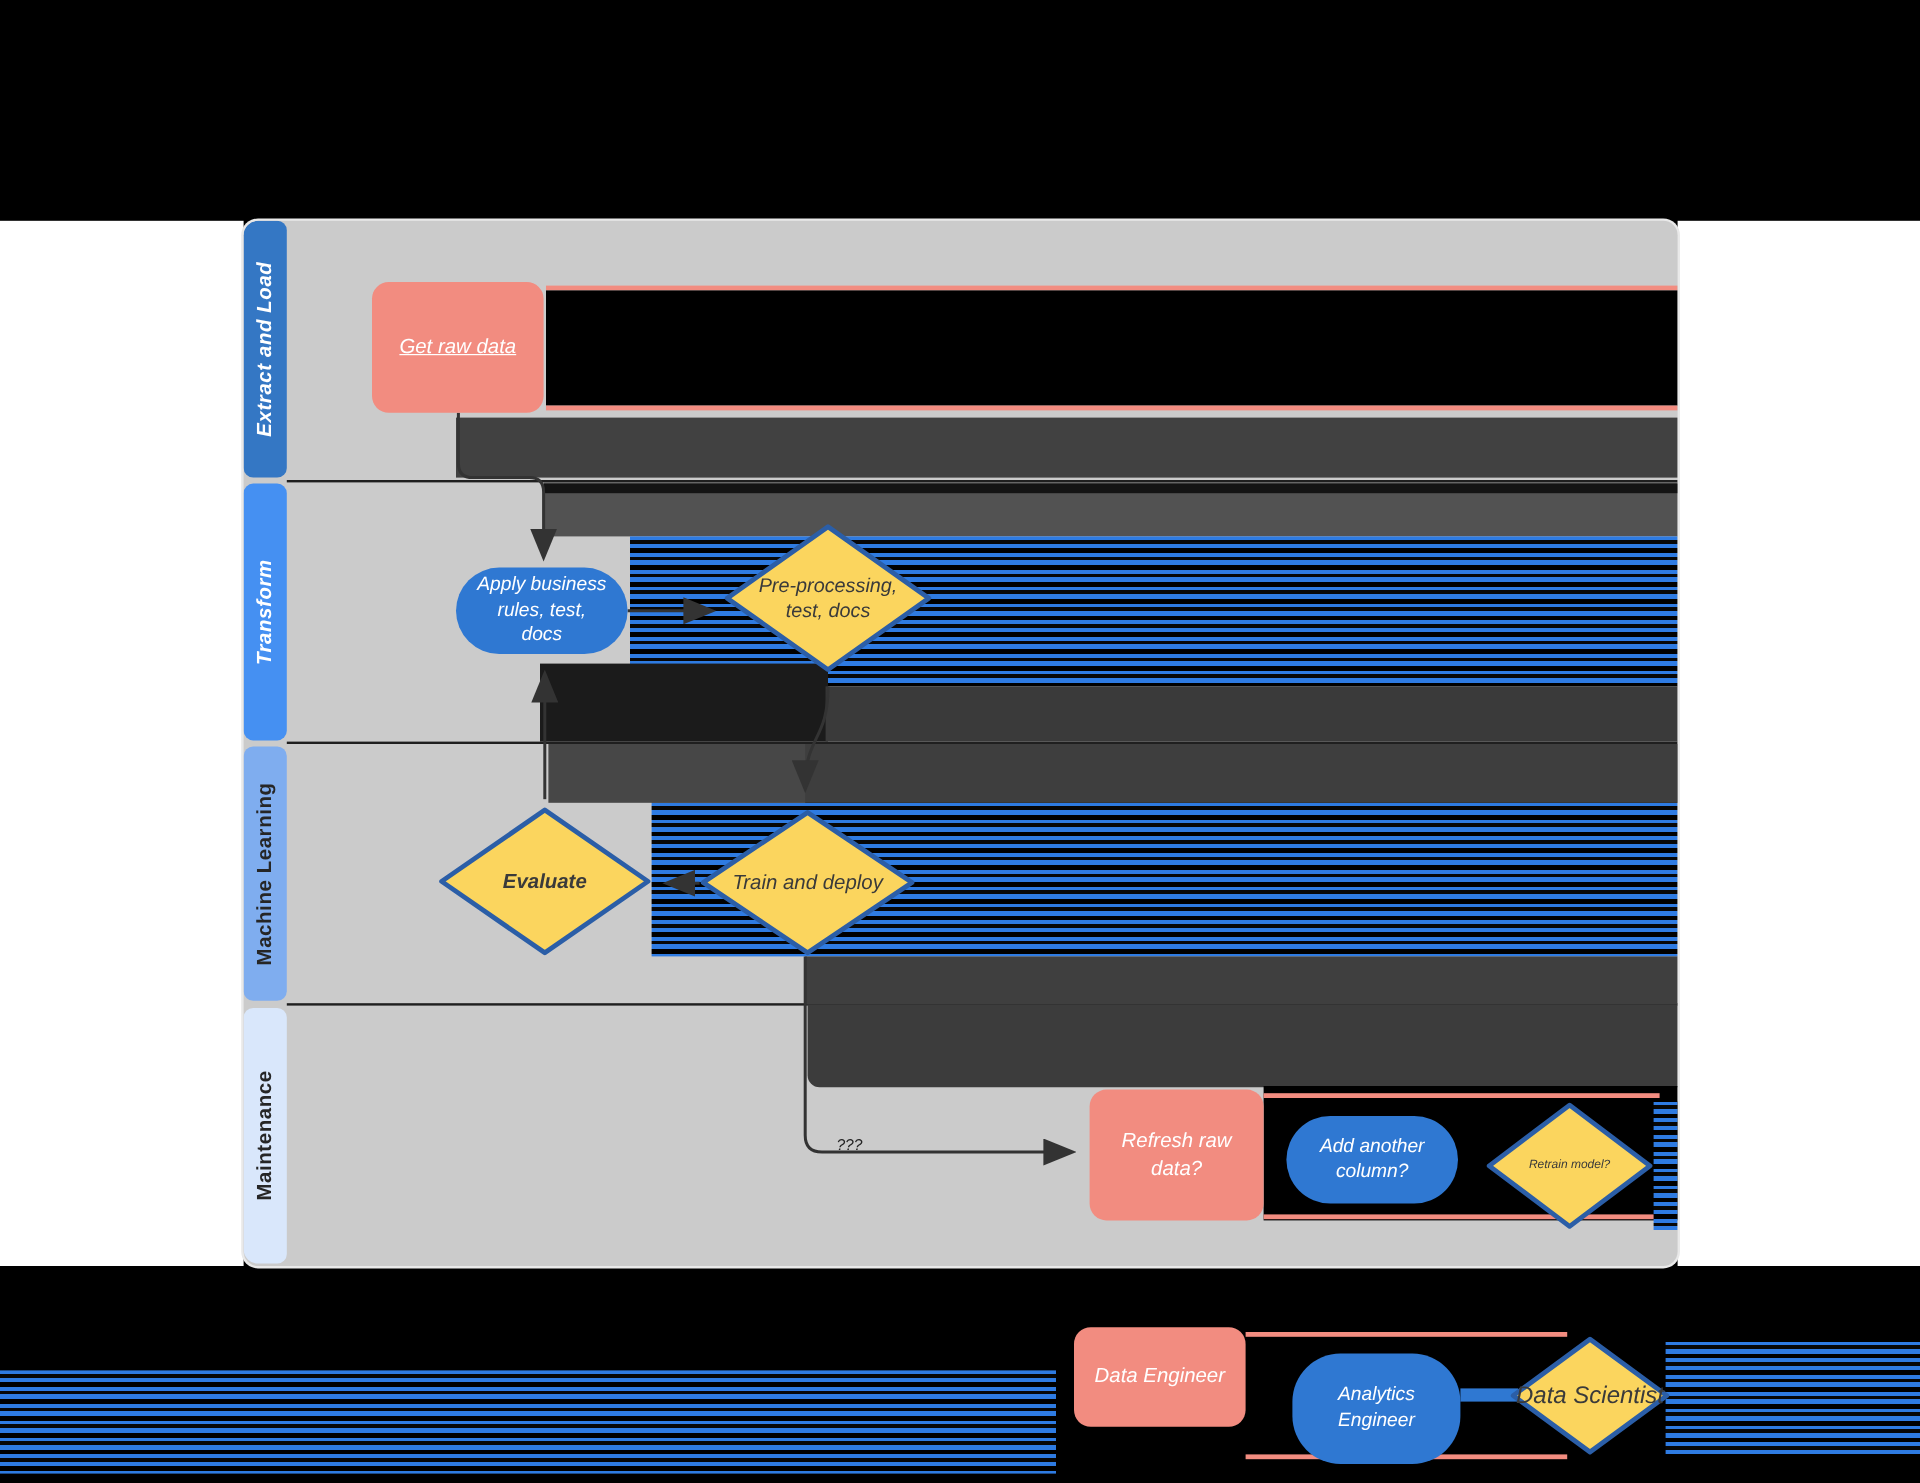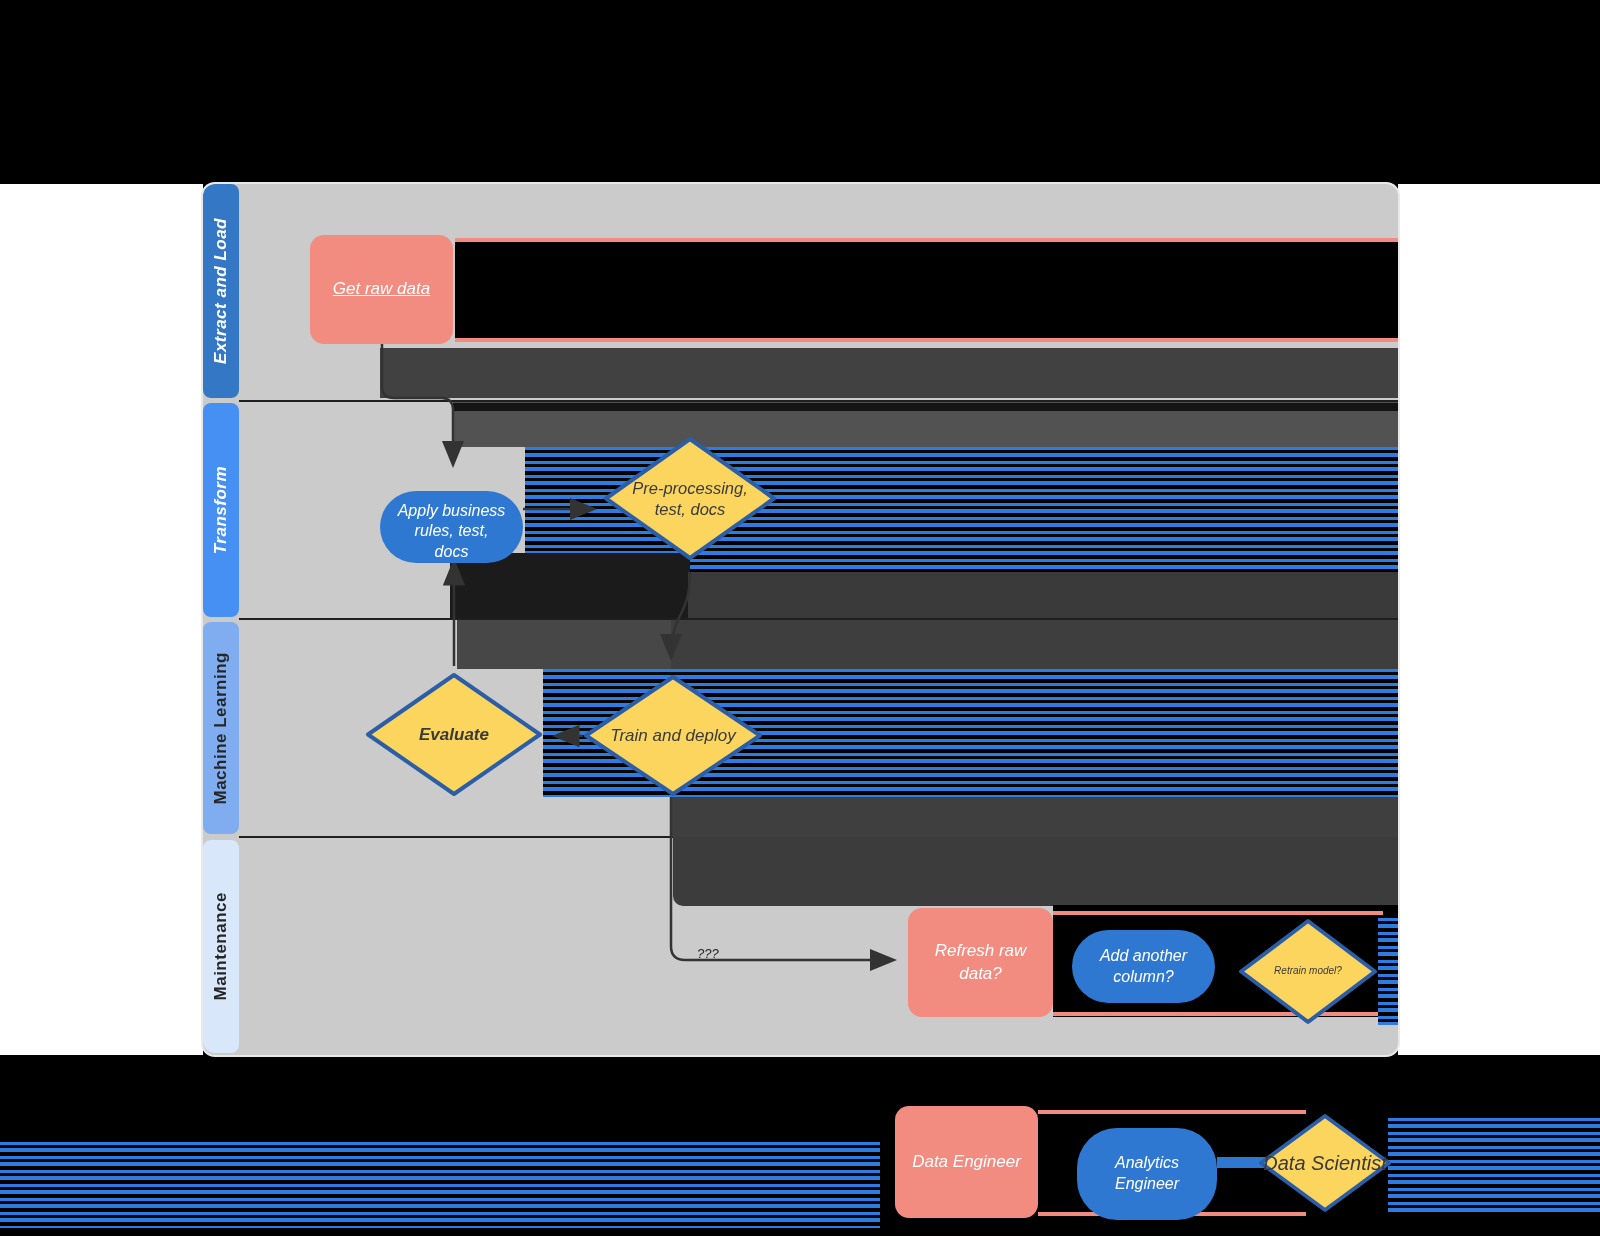--- a/index.html
+++ b/index.html
@@ -101,21 +101,21 @@
       <path d="M454,666 L454,563" marker-end="url(#ah)"></path>
       <path d="M671,797 L671,946 Q671,960 685,960 L892,960" marker-end="url(#ah)"></path>
     </g>
   </svg>
   <div class="abs conn-label" style="left:697px;top:946px;">???</div>
 
   <div class="abs node salmon" style="left:310px;top:235px;width:143px;height:109px;text-decoration:underline;">
     <span>Get raw data</span>
   </div>
 
-  <div class="abs node pill" style="left:380px;top:491px;width:143px;height:72px;align-items:flex-end;">
+  <div class="abs node pill" style="left:380px;top:473px;width:143px;height:72px;">
     <span>Apply business
 rules, test,
 docs</span>
   </div>
 
   <div class="abs diamond" style="left:603px;top:423px;width:174px;height:125px;margin-top:13px;">
     <svg width="174" height="125" viewBox="0 0 174 125">
       <polygon points="87,3 171,62.5 87,122 3,62.5" fill="#fbd55e" stroke="#2b5ea7" stroke-width="4" stroke-linejoin="round"></polygon>
     </svg>
     <span class="dlabel" style="font-size:16.5px;">Pre-processing,
@@ -146,21 +146,21 @@
 column?</span>
   </div>
 
   <div class="abs diamond" style="left:1238px;top:918px;width:140px;height:107px;">
     <svg width="140" height="107" viewBox="0 0 140 107">
       <polygon points="70,3 137,53.5 70,104 3,53.5" fill="#fbd55e" stroke="#2b5ea7" stroke-width="4" stroke-linejoin="round"></polygon>
     </svg>
     <span class="dlabel" style="font-size:10px;">Retrain model?</span>
   </div>
 
-  <div class="abs node salmon" style="left:895px;top:1106px;width:143px;height:112px;text-align:right;">
+  <div class="abs node salmon" style="left:895px;top:1106px;width:143px;height:83px;text-align:right;">
     <span>Data Engineer</span>
   </div>
 
   <div class="abs node pill" style="left:1077px;top:1128px;width:140px;height:92px;">
     <span>Analytics
 Engineer</span>
   </div>
 
   <div class="abs diamond" style="left:1258px;top:1113px;width:134px;height:100px;">
     <svg width="134" height="100" viewBox="0 0 134 100">

